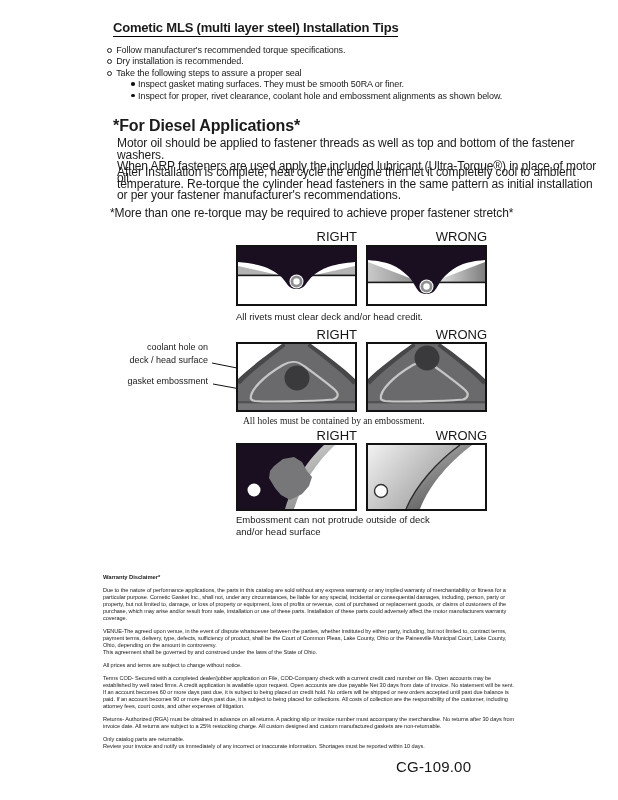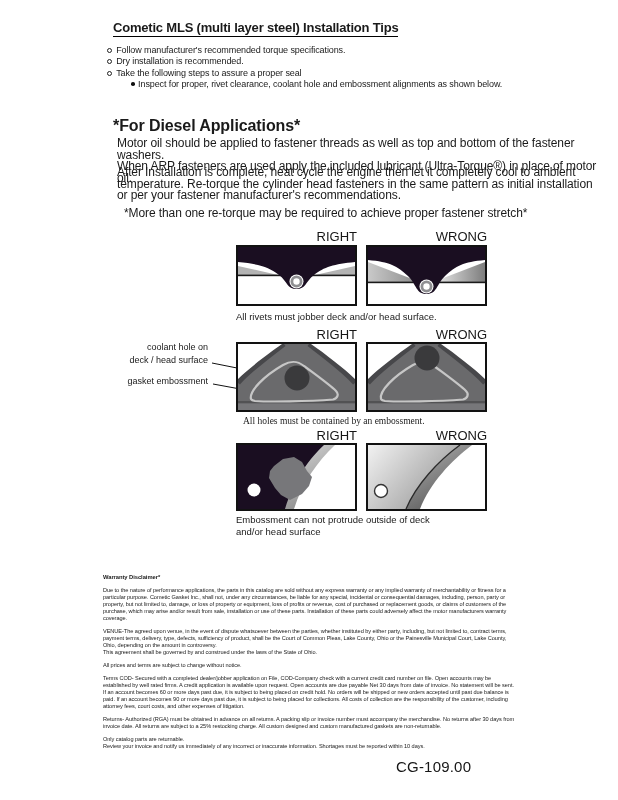--- a/index.html
+++ b/index.html
@@ -51,31 +51,35 @@
     <div class="bullet-row">
       <span class="marker-o"></span>
       <span>Dry installation is recommended.</span>
     </div>
     <div class="bullet-row">
       <span class="marker-o"></span>
       <span>Take the following steps to assure a proper seal</span>
     </div>
     <div class="bullet-row">
       <span class="marker-f"></span>
+      <span>Inspect gasket mating surfaces.  They must be smooth 50RA or finer.</span>
+    </div>
+    <div class="bullet-row">
+      <span class="marker-f"></span>
       <span>Inspect for proper, rivet clearance, coolant hole and embossment alignments as shown below.</span>
     </div>
   </div>
 
   <h2 class="abs diesel-h" style="left:113px; top:117px;">*For Diesel Applications*</h2>
   <p class="abs body-p" style="left:113px; top:134px; width:480px;">Motor oil should be applied to fastener threads as well as top and bottom of the fastener washers.
 When ARP fasteners are used apply the included lubricant (Ultra-Torque®) in place of motor oil.</p>
   <p class="abs body-p" style="left:113px; top:163px; width:480px;">After Installation is complete, heat cycle the engine then let it completely cool to ambient
 temperature. Re-torque the cylinder head fasteners in the same pattern as initial installation
 or per your fastener manufacturer's recommendations.</p>
-  <p class="abs body-p" style="left:120px; top:204px; width:480px;">*More than one re-torque may be required to achieve proper fastener stretch*</p>
+  <p class="abs body-p" style="left:106px; top:204px; width:480px;">*More than one re-torque may be required to achieve proper fastener stretch*</p>
 
   <div class="abs dlabel" style="left:236px; top:229px;">RIGHT</div>
   <div class="abs dlabel" style="left:366px; top:229px;">WRONG</div>
 
   <div class="abs panel" style="left:236px; top:245px; height:61px;">
     <svg viewBox="0 0 117 57" preserveAspectRatio="none">
       <rect x="0" y="0" width="117" height="57" fill="#ffffff"></rect>
       <polygon points="0,19 40,28 0,28" fill="#b3b3b3"></polygon>
       <polygon points="117,19 77,28 117,28" fill="#b3b3b3"></polygon>
       <rect x="0" y="27.6" width="117" height="1.6" fill="#1a1a1a"></rect>
@@ -98,21 +102,21 @@
       </defs>
       <rect x="0" y="0" width="117" height="57" fill="#ffffff"></rect>
       <polygon points="0,15 52,35 0,35" fill="url(#p1gL)"></polygon>
       <polygon points="117,15 65,35 117,35" fill="url(#p1gR)"></polygon>
       <rect x="0" y="34.6" width="117" height="1.6" fill="#1a1a1a"></rect>
       <path d="M0,0 H117 V13 C95,15 88,19 77,29 C68,38 69,47 58.5,47 C48,47 49,38 40,29 C29,19 22,15 0,13 Z" fill="#1a0e21"></path>
       <circle cx="58.5" cy="39.5" r="7" fill="#ffffff"></circle>
       <circle cx="58.5" cy="39.5" r="4.6" fill="#ffffff" stroke="#8f8f92" stroke-width="2.8"></circle>
     </svg>
   </div>
-  <div class="abs caption" style="left:236px; top:311px;">All rivets must jobber deck and/or head surface.</div>
+  <div class="abs caption" style="left:236px; top:311px;">All rivets must clear deck and/or head credit.</div>
 
   <div class="abs dlabel" style="left:236px; top:327px;">RIGHT</div>
   <div class="abs dlabel" style="left:366px; top:327px;">WRONG</div>
 
   <div class="abs anno" style="left:96px; top:341px;">coolant hole on
 deck / head surface</div>
   <div class="abs anno" style="left:96px; top:375px;">gasket embossment</div>
   <svg class="abs" style="left:208px; top:358px;" width="90" height="40">
     <line x1="4" y1="5" x2="84" y2="21" stroke="#111" stroke-width="1"></line>
     <line x1="5" y1="26" x2="54" y2="35" stroke="#111" stroke-width="1"></line>

